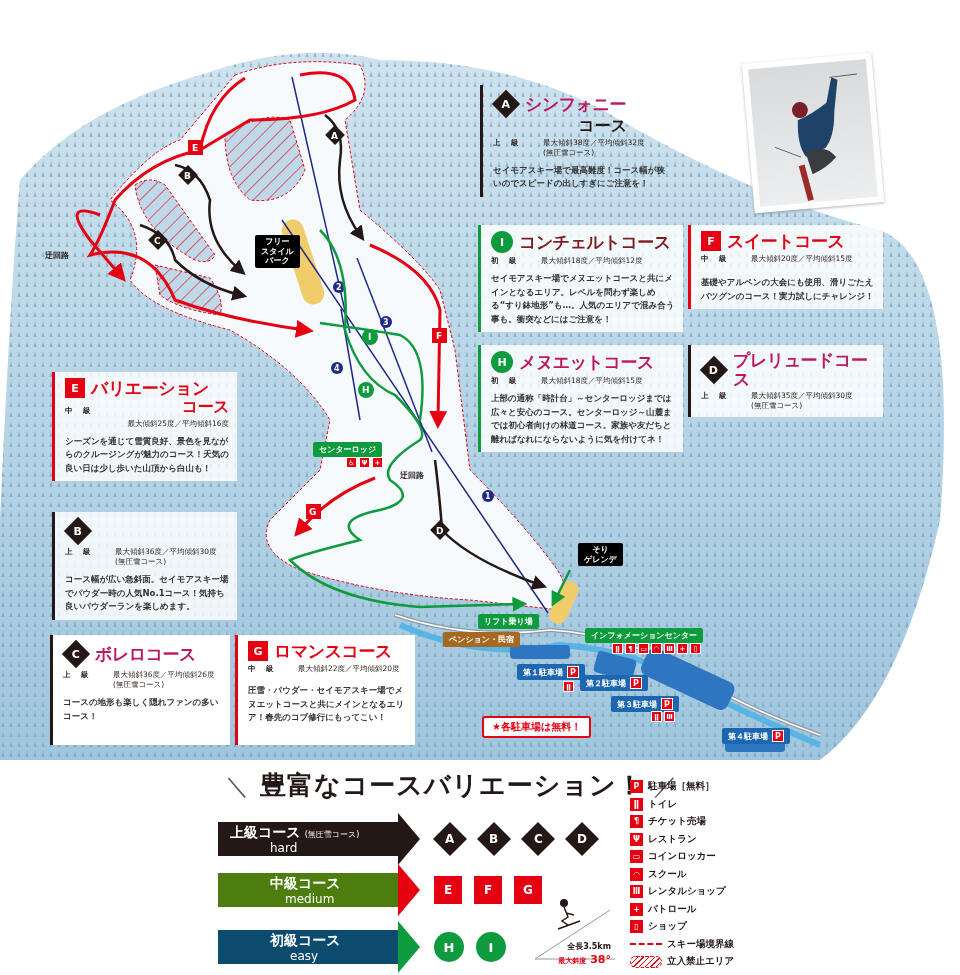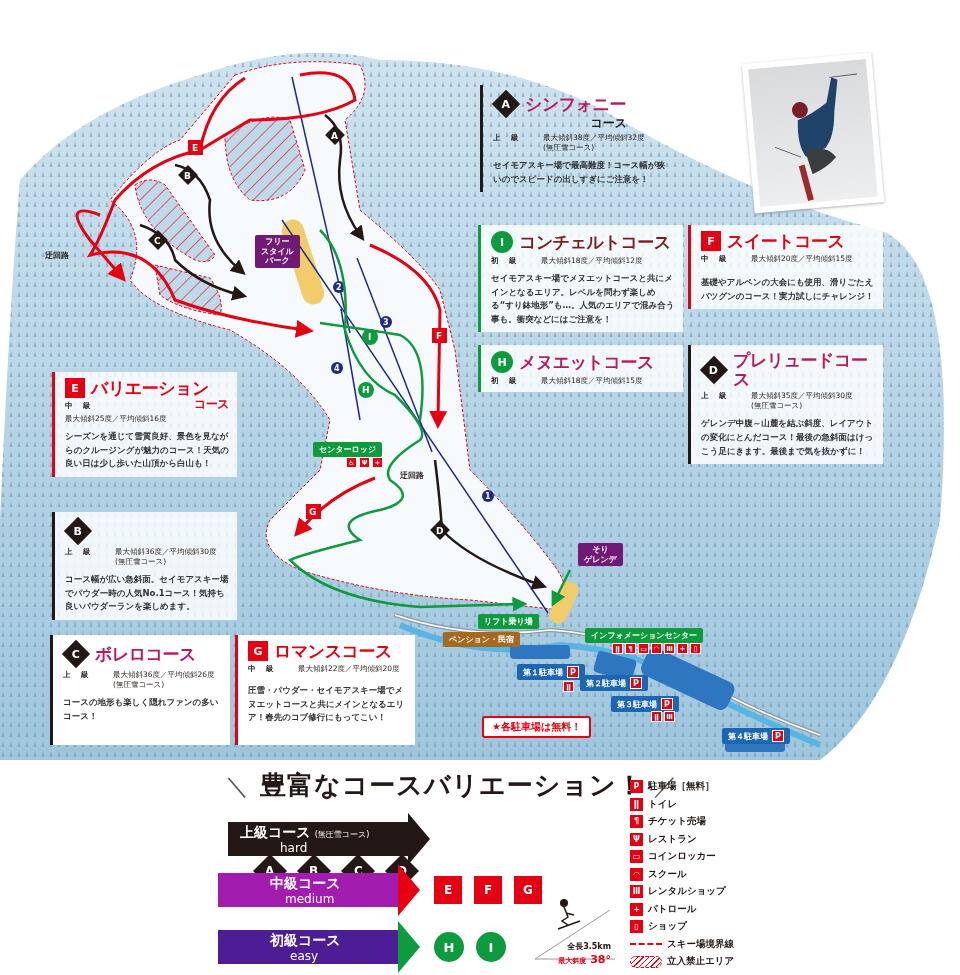--- a/index.html
+++ b/index.html
@@ -17,32 +17,32 @@
   .card-head { display: flex; align-items: center; gap: 6px; }
   .badge-diamond { width: 20px; height: 20px; background: #231815; transform: rotate(45deg); display: flex; align-items: center; justify-content: center; flex: none; margin: 3px; }
   .badge-diamond span { transform: rotate(-45deg); color: #fff; font-weight: bold; font-size: 11px; }
   .badge-square { width: 20px; height: 20px; background: #e50012; color: #fff; font-weight: bold; font-size: 11px; display: flex; align-items: center; justify-content: center; flex: none; }
   .badge-circle { width: 22px; height: 22px; border-radius: 50%; background: #0e9b3e; color: #fff; font-weight: bold; font-size: 11px; display: flex; align-items: center; justify-content: center; flex: none; }
 
   .title { font-weight: bold; font-size: 17px; letter-spacing: -0.5px; line-height: 1.1; }
   .title.red { color: #e50012; }
   .title.green { color: #7f1d1d; }
   .title.black { color: #be185d; }
-  .title2 { text-align: right; font-weight: bold; font-size: 12px; line-height: 1.1; }
+  .title2 { text-align: right; font-weight: bold; font-size: 16px; line-height: 1.1; }
 
   .meta { display: flex; gap: 12px; font-size: 7.5px; margin-top: 3px; }
   .meta .lvl { width: 38px; font-weight: bold; letter-spacing: 4px; }
   .meta .slope { flex: 1; }
   .meta .note { display: block; }
   .desc { font-size: 8.5px; line-height: 1.6; margin-top: 6px; font-weight: bold; color: #333; }
 
   .label { position: absolute; font-size: 8px; font-weight: bold; color: #fff; padding: 2px 6px; border-radius: 2px; white-space: nowrap; }
   .label.green { background: #0e9b3e; }
   .label.brown { background: #a56a1f; }
-  .label.yellow { background: #701a75; text-align: center; line-height: 1.2; }
+  .label.yellow { background: #000000; text-align: center; line-height: 1.2; }
   .label.blue { background: #1d67b1; }
   .label.plain { color: #231815; background: none; padding: 0; }
   .icon-row { position: absolute; display: flex; gap: 2px; }
   .ico { width: 11px; height: 11px; background: #e50012; border: 1px solid #fff; color: #fff; font-size: 7px; display: flex; align-items: center; justify-content: center; font-weight: bold; }
   .pbox { display: inline-flex; width: 12px; height: 12px; background: #e50012; color: #fff; font-size: 8px; font-weight: bold; align-items: center; justify-content: center; margin-left: 4px; border: 1px solid #fff; }
 
   .free-note { position: absolute; left: 482px; top: 716px; border: 2px solid #e50012; background: #fff; color: #e50012; font-weight: bold; font-size: 10px; padding: 2px 8px; border-radius: 3px; }
 
   .photo { position: absolute; left: 748px; top: 58px; width: 130px; height: 150px; background: #fff; transform: rotate(-5deg); box-shadow: 0 1px 3px rgba(0,0,0,0.3); padding: 6px; }
   .photo-inner { width: 100%; height: 100%; background: linear-gradient(#d8dadc, #eceeef); position: relative; overflow: hidden; }
@@ -51,22 +51,22 @@
   .heading { position: absolute; left: 225px; top: 768px; font-family: "DejaVu Serif", "Liberation Serif", serif; font-size: 26px; font-weight: bold; color: #231815; letter-spacing: 1px; }
   .heading .slash { font-weight: normal; color: #555; font-size: 24px; }
 
   .level-row { position: absolute; left: 218px; display: flex; align-items: center; }
   .arrow { position: relative; height: 34px; width: 180px; display: flex; flex-direction: column; justify-content: center; padding-left: 12px; color: #fff; }
   .arrow::after { content: ""; position: absolute; right: -22px; top: -9px; border-left: 22px solid; border-top: 26px solid transparent; border-bottom: 26px solid transparent; border-left-color: inherit; }
   .arrow .lt { font-size: 14px; font-weight: bold; }
   .arrow .lt small { font-size: 8px; font-weight: normal; margin-left: 4px; }
   .arrow .sub { font-size: 12px; font-weight: normal; padding-left: 40px; margin-top: -1px; }
   .arrow.black { background: #231815; border-color: #231815; }
-  .arrow.red { background: #a21caf; border-color: #e50012; }
-  .arrow.green { background: #4c1d95; border-color: #0e9b3e; }
+  .arrow.red { background: #4d7c0f; border-color: #e50012; }
+  .arrow.green { background: #0c4a6e; border-color: #0e9b3e; }
   .badges { display: flex; gap: 12px; margin-left: 36px; align-items: center; }
   .bd { width: 24px; height: 24px; background: #231815; transform: rotate(45deg); display: flex; align-items: center; justify-content: center; margin: 3px 4px; }
   .bd span { transform: rotate(-45deg); color: #fff; font-weight: bold; font-size: 12px; }
   .bs { width: 28px; height: 28px; background: #e50012; color: #fff; font-weight: bold; font-size: 12px; display: flex; align-items: center; justify-content: center; }
   .bc { width: 30px; height: 30px; border-radius: 50%; background: #0e9b3e; color: #fff; font-weight: bold; font-size: 13px; display: flex; align-items: center; justify-content: center; }
 
   .stats { position: absolute; left: 530px; top: 895px; width: 85px; height: 65px; }
   .stats .len { position: absolute; right: 4px; top: 46px; font-size: 8px; font-weight: bold; }
   .stats .max { position: absolute; right: 4px; top: 58px; font-size: 7px; color: #e50012; font-weight: bold; white-space: nowrap; }
   .stats .max b { font-size: 11px; margin-left: 4px; }
@@ -273,20 +273,21 @@
 
 <div class="card green tint" style="left:478px;top:345px;width:205px;">
   <div class="card-head">
     <div class="badge-circle">H</div>
     <div class="title black">メヌエットコース</div>
   </div>
   <div class="meta">
       <span class="lvl">初 級</span>
       <span class="slope">最大傾斜18度／平均傾斜15度</span>
     </div>
+  <div class="desc">上部の通称「時計台」～センターロッジまでは広々と安心のコース。センターロッジ～山麓までは初心者向けの林道コース。家族や友だちと離ればなれにならないように気を付けてネ！</div>
 </div>
 
 <div class="card red tint" style="left:688px;top:225px;width:195px;">
   <div class="card-head">
     <div class="badge-square">F</div>
     <div class="title red">スイートコース</div>
   </div>
   <div class="meta">
       <span class="lvl">中 級</span>
       <span class="slope">最大傾斜20度／平均傾斜15度</span>
@@ -298,35 +299,34 @@
   <div class="card-head">
     <div class="badge-diamond">
         <span>D</span>
       </div>
     <div class="title black">プレリュードコース</div>
   </div>
   <div class="meta">
     <span class="lvl">上 級</span>
     <span class="slope"><span>最大傾斜35度／平均傾斜30度</span><span class="note">(無圧雪コース)</span></span>
   </div>
-  <div class="desc">ゲレンデ中腹～山麓を結ぶ斜度、レイアウトの変化にとんだコース！最後の急斜面はけっこう足にきます。最後まで気を抜かずに！</div>
 </div>
 
 <div class="card red tint" style="left:52px;top:372px;width:185px;">
   <div class="card-head">
     <div class="badge-square">E</div>
     <div class="title red">バリエーション</div>
   </div>
   <div style="display:flex;justify-content:space-between;align-items:flex-end;">
     <span class="meta" style="margin:0;">
         <span class="lvl">中 級</span>
       </span>
     <span class="title2 title red">コース</span>
   </div>
-  <div class="meta" style="">
+  <div class="meta" style="justify-content:flex-end;">
       <span>最大傾斜25度／平均傾斜16度</span>
     </div>
   <div class="desc">シーズンを通じて雪質良好、景色を見ながらのクルージングが魅力のコース！天気の良い日は少し歩いた山頂から白山も！</div>
 </div>
 
 <div class="card black tint" style="left:52px;top:512px;width:185px;">
   <div class="card-head">
     <div class="badge-diamond">
         <span>B</span>
       </div>
@@ -363,21 +363,21 @@
     </div>
   <div class="desc" style="margin-top:10px;">圧雪・パウダー・セイモアスキー場でメヌエットコースと共にメインとなるエリア！春先のコブ修行にもってこい！</div>
 </div>
 
 <div class="heading">
   <span class="slash">＼</span>
   <span>豊富なコースバリエーション！</span>
   <span class="slash">／</span>
 </div>
 
-<div class="level-row" style="top:822px;flex-direction:column;">
+<div class="level-row" style="top:822px;">
   <div class="arrow black">
     <div class="lt"><span>上級コース</span><small>(無圧雪コース)</small></div>
     <div class="sub">hard</div>
   </div>
   <div class="badges">
     <div class="bd">
         <span>A</span>
       </div>
     <div class="bd">
         <span>B</span>

